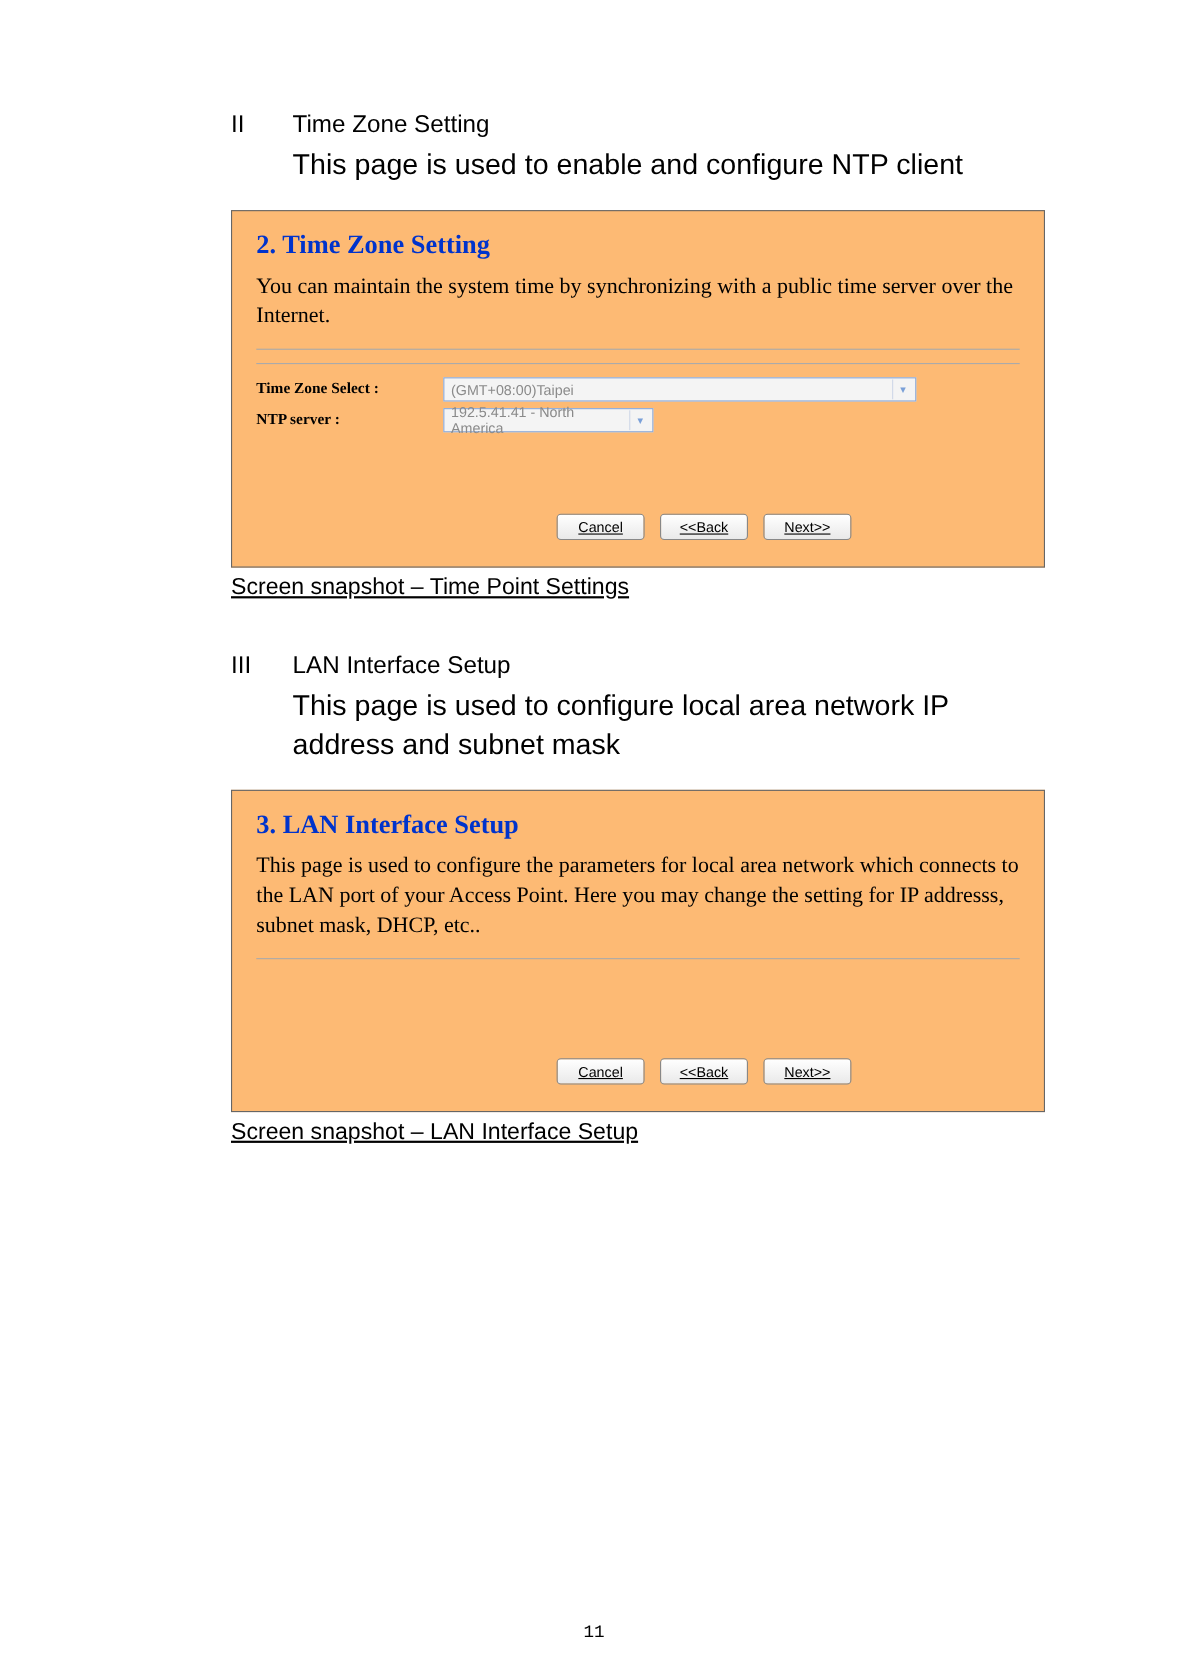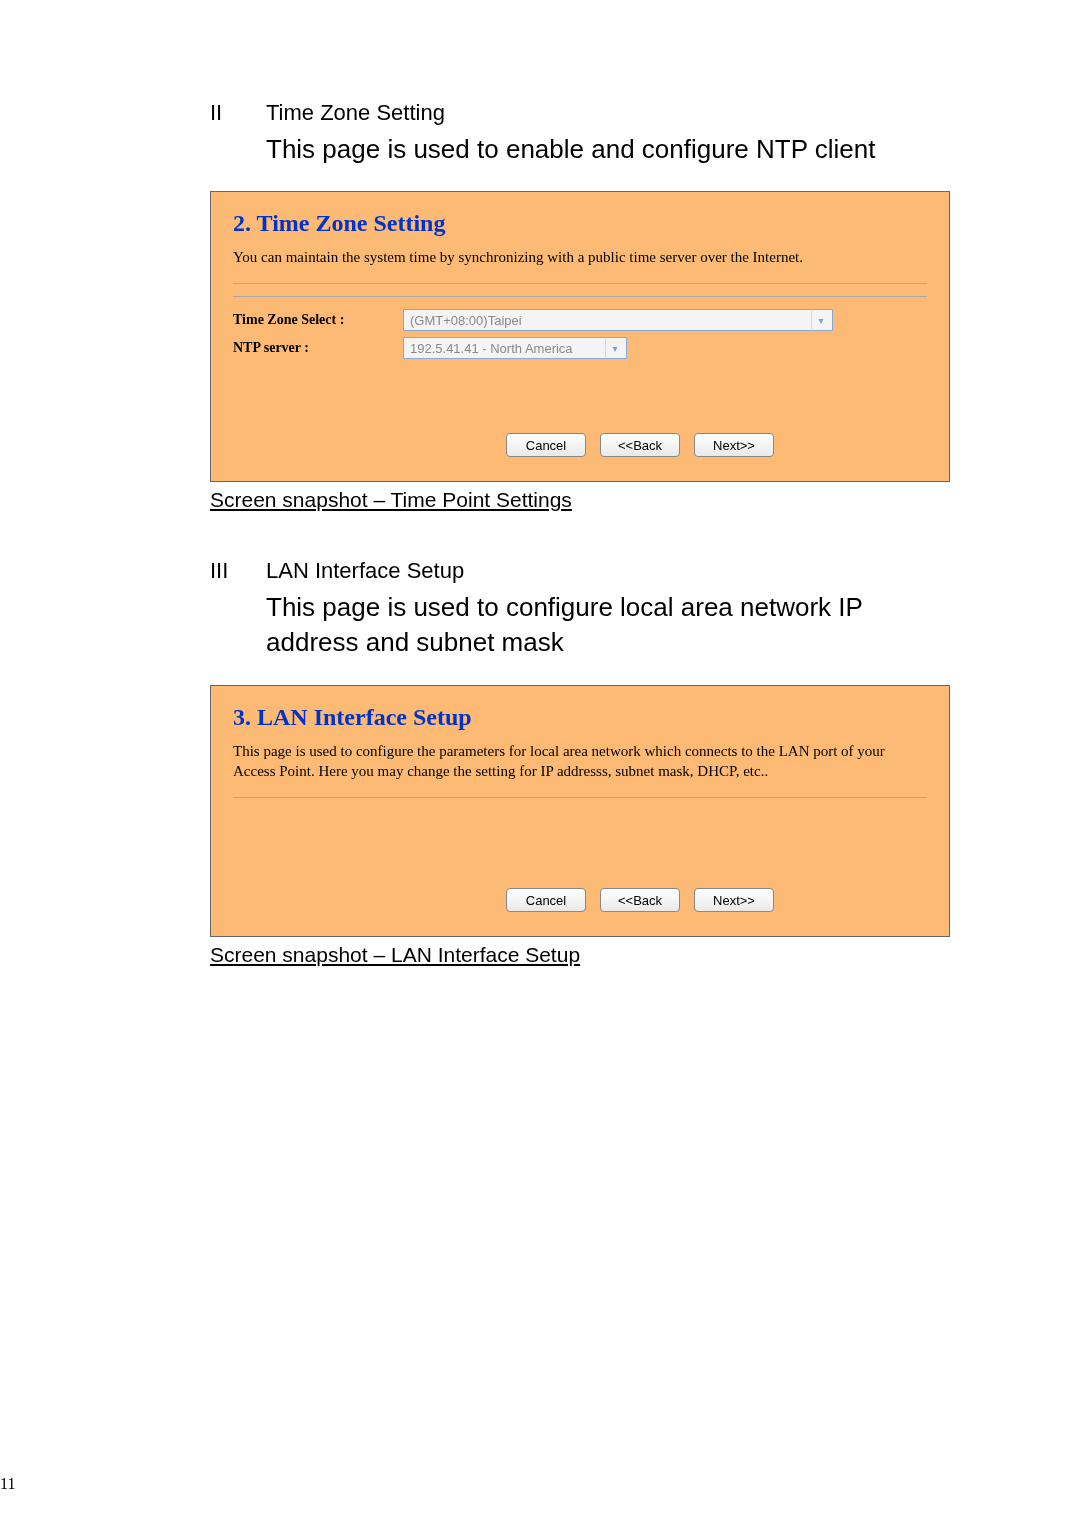--- a/index.html
+++ b/index.html
@@ -61,21 +61,21 @@
   }
   .panel-title {
     font-family: "Times New Roman", Times, serif;
     font-weight: bold;
     font-size: 24px;
     color: #0033cc;
     margin-bottom: 10px;
   }
   .panel-desc {
     font-family: "Times New Roman", Times, serif;
-    font-size: 15px;
+    font-size: 20px;
     margin-bottom: 16px;
     line-height: 1.35;
   }
   .divider {
     border: none;
     border-top: 1px solid #aaa;
     margin: 4px 0 12px 0;
   }
 
   .checkbox-row {
@@ -128,21 +128,21 @@
     bottom: 1px;
     width: 18px;
     border-left: 1px solid #cfd8e8;
     display: flex;
     align-items: center;
     justify-content: center;
     color: #7aa0d8;
     font-size: 10px;
   }
   .select.tz { width: 430px; }
-  .select.ntp { width: 224px; }
+  .select.ntp { width: 191px; }
 
   .text-input {
     height: 22px;
     width: 160px;
     border: 1px solid #7b9ed4;
     background: #ffffff;
     font-family: Arial, sans-serif;
     font-size: 13px;
     padding: 0 6px;
     box-sizing: border-box;
@@ -166,28 +166,30 @@
     border-radius: 4px;
     background: linear-gradient(#ffffff, #e9e9e9);
     font-family: Arial, sans-serif;
     font-size: 13px;
     display: inline-flex;
     align-items: center;
     justify-content: center;
     padding: 0 10px;
     box-sizing: border-box;
     cursor: pointer;
+    text-decoration: underline;
   }
 
   .page-number {
     position: absolute;
     bottom: 34px;
     left: 0;
     right: 0;
-    font-family: Liberation Serif, serif;
+    text-align: center;
+    font-family: Liberation Mono, monospace;
     font-size: 16px;
   }
 </style>
 </head>
 <body>
 
 <div class="page">
   <div class="content">
 
     <div class="sec-heading">

